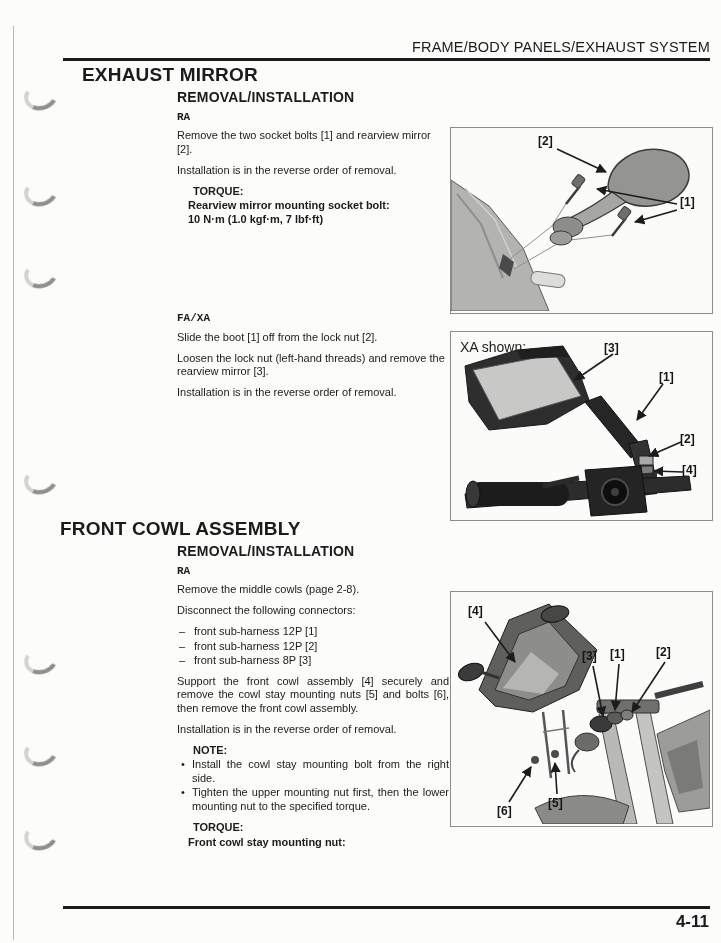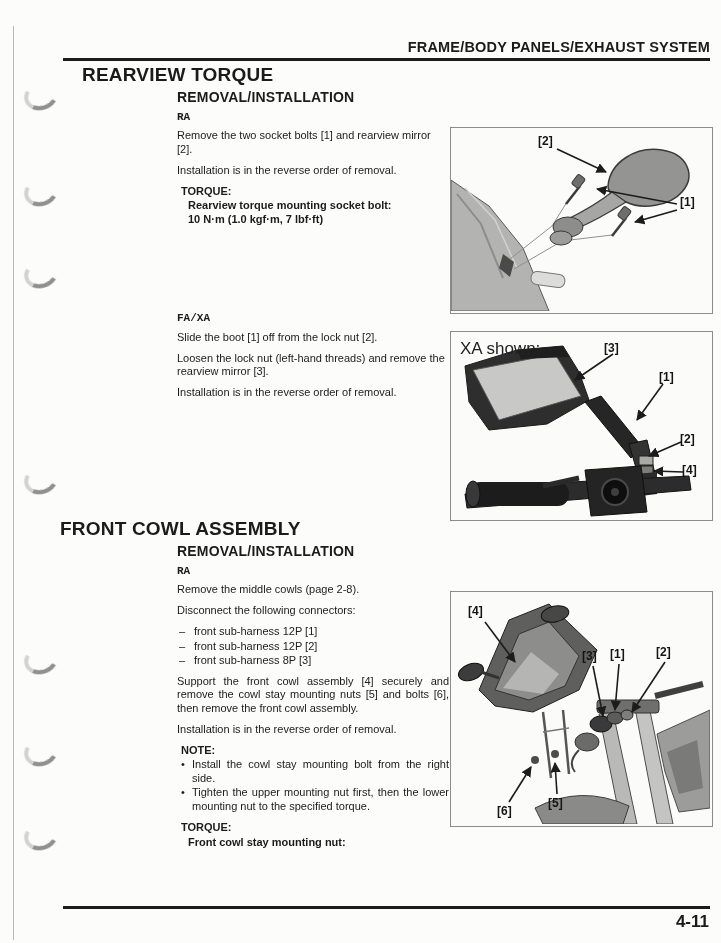--- a/index.html
+++ b/index.html
@@ -8,74 +8,74 @@
     font-family:"Liberation Sans",sans-serif;color:#1b1b1b;overflow:hidden;
     box-shadow:0 0 4px rgba(0,0,0,.2);
   }
   .edge-line{position:absolute;left:13px;top:26px;width:1px;height:914px;background:#b8b8b6;}
   .binder{position:absolute;left:22px;width:38px;height:32px;}
   .binder::before{
     content:"";position:absolute;inset:2px;border-radius:50%;
     border:4px solid transparent;border-bottom-color:#8f8f8d;border-left-color:#d2d2d0;
     transform:rotate(-18deg);filter:blur(.4px);
   }
-  .hdr-title{position:absolute;right:11px;top:39px;font-size:14.5px;font-weight:bold;letter-spacing:.2px;}
+  .hdr-title{position:absolute;right:11px;top:39px;font-size:14.5px;font-weight:normal;letter-spacing:.2px;}
   .rule{position:absolute;left:63px;right:11px;height:3px;background:#1c1c1c;}
   .rule.hdr{top:58px;}
   .rule.ftr{top:906px;}
   .page-num{position:absolute;right:12px;top:912px;font-size:17px;font-weight:bold;}
   h1.sec{position:absolute;margin:0;font-size:19px;font-weight:bold;letter-spacing:.2px;}
   .sec1{left:82px;top:64px;}
   .sec2{left:60px;top:518px;}
   .col{position:absolute;left:177px;width:270px;font-size:11px;line-height:13.5px;}
   .col .sub{font-size:14px;font-weight:bold;margin:0 0 6px 0;letter-spacing:.2px;}
   .col .model{font-weight:bold;font-size:11px;margin:0 0 5px 0;font-family:Liberation Mono, monospace;}
   .col p{margin:0 0 7.5px 0;}
   .col p.just{text-align:justify;}
-  .tq-head{font-weight:bold;margin:0 0 1px 4px;}
+  .tq-head{font-weight:bold;margin:0 0 1px 16px;}
   .tq-item{font-weight:bold;margin:0 0 0 11px;}
   .tq-val{font-weight:bold;margin:0 0 0 19px;}
   .dash-li{display:flex;margin:0 0 1px 2px;}
   .dash-li .mk{width:15px;flex:none;}
   .note-li{display:flex;margin:0 0 1px 4px;text-align:justify;}
   .note-li .mk{width:11px;flex:none;}
   .fig{position:absolute;left:450px;border:1px solid #8c8c8a;background:#fbfbfa;}
   .fig1{top:127px;width:261px;height:185px;}
   .fig2{top:331px;width:261px;height:188px;}
   .fig3{top:591px;width:261px;height:234px;}
   .fig svg{position:absolute;left:0;top:0;}
   .fig-label{position:absolute;font-size:12px;font-weight:bold;color:#151515;}
-  .fig-caption{position:absolute;left:9px;top:7px;font-size:17px;color:#222;}
+  .fig-caption{position:absolute;left:9px;top:7px;font-size:14px;color:#222;}
 </style>
 </head>
 <body>
 
 <div class="page">
 
   <div class="edge-line"></div>
   <span class="binder" style="top:80px"></span>
   <span class="binder" style="top:176px"></span>
   <span class="binder" style="top:258px"></span>
   <span class="binder" style="top:464px"></span>
   <span class="binder" style="top:644px"></span>
   <span class="binder" style="top:736px"></span>
   <span class="binder" style="top:820px"></span>
 
   <div class="hdr-title">FRAME/BODY PANELS/EXHAUST SYSTEM</div>
   <div class="rule hdr"></div>
 
-  <h1 class="sec sec1">REARVIEW TORQUE</h1>
+  <h1 class="sec sec1">EXHAUST MIRROR</h1>
 
   <div class="col" style="top:91px">
     <div class="sub">REMOVAL/INSTALLATION</div>
     <div class="model">RA</div>
     <p>Remove the two socket bolts [1] and rearview mirror [2].</p>
     <p>Installation is in the reverse order of removal.</p>
     <div class="tq-head">TORQUE:</div>
-    <div class="tq-item">Rearview torque mounting socket bolt:</div>
+    <div class="tq-item">Rearview mirror mounting socket bolt:</div>
     <div class="tq-item">10 N·m (1.0 kgf·m, 7 lbf·ft)</div>
   </div>
 
   <div class="col" style="top:312px">
     <div class="model">FA/XA</div>
     <p>Slide the boot [1] off from the lock nut [2].</p>
     <p>Loosen the lock nut (left-hand threads) and remove the rearview mirror [3].</p>
     <p>Installation is in the reverse order of removal.</p>
   </div>
 

